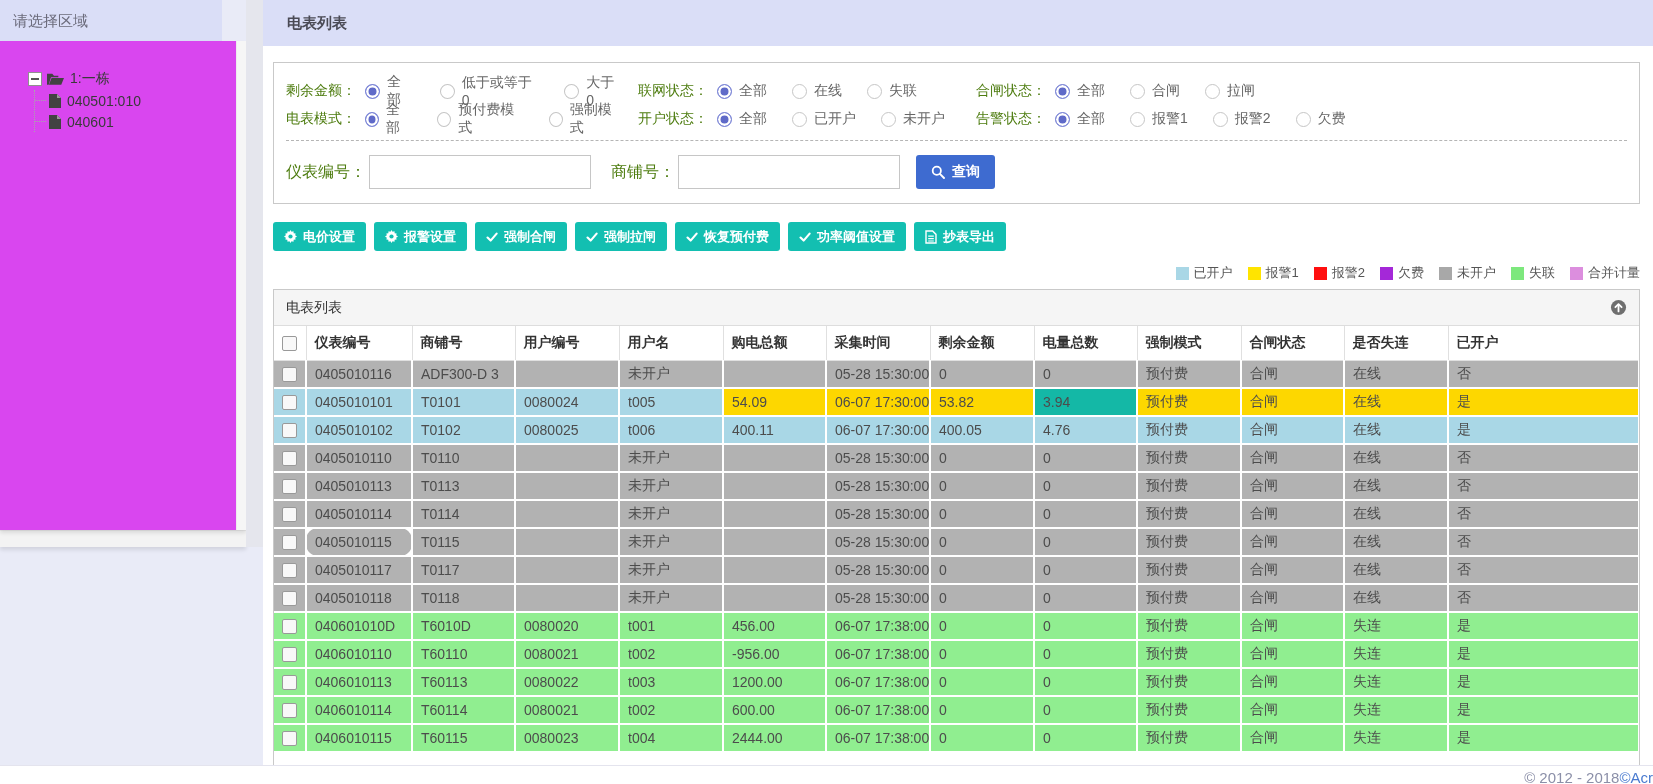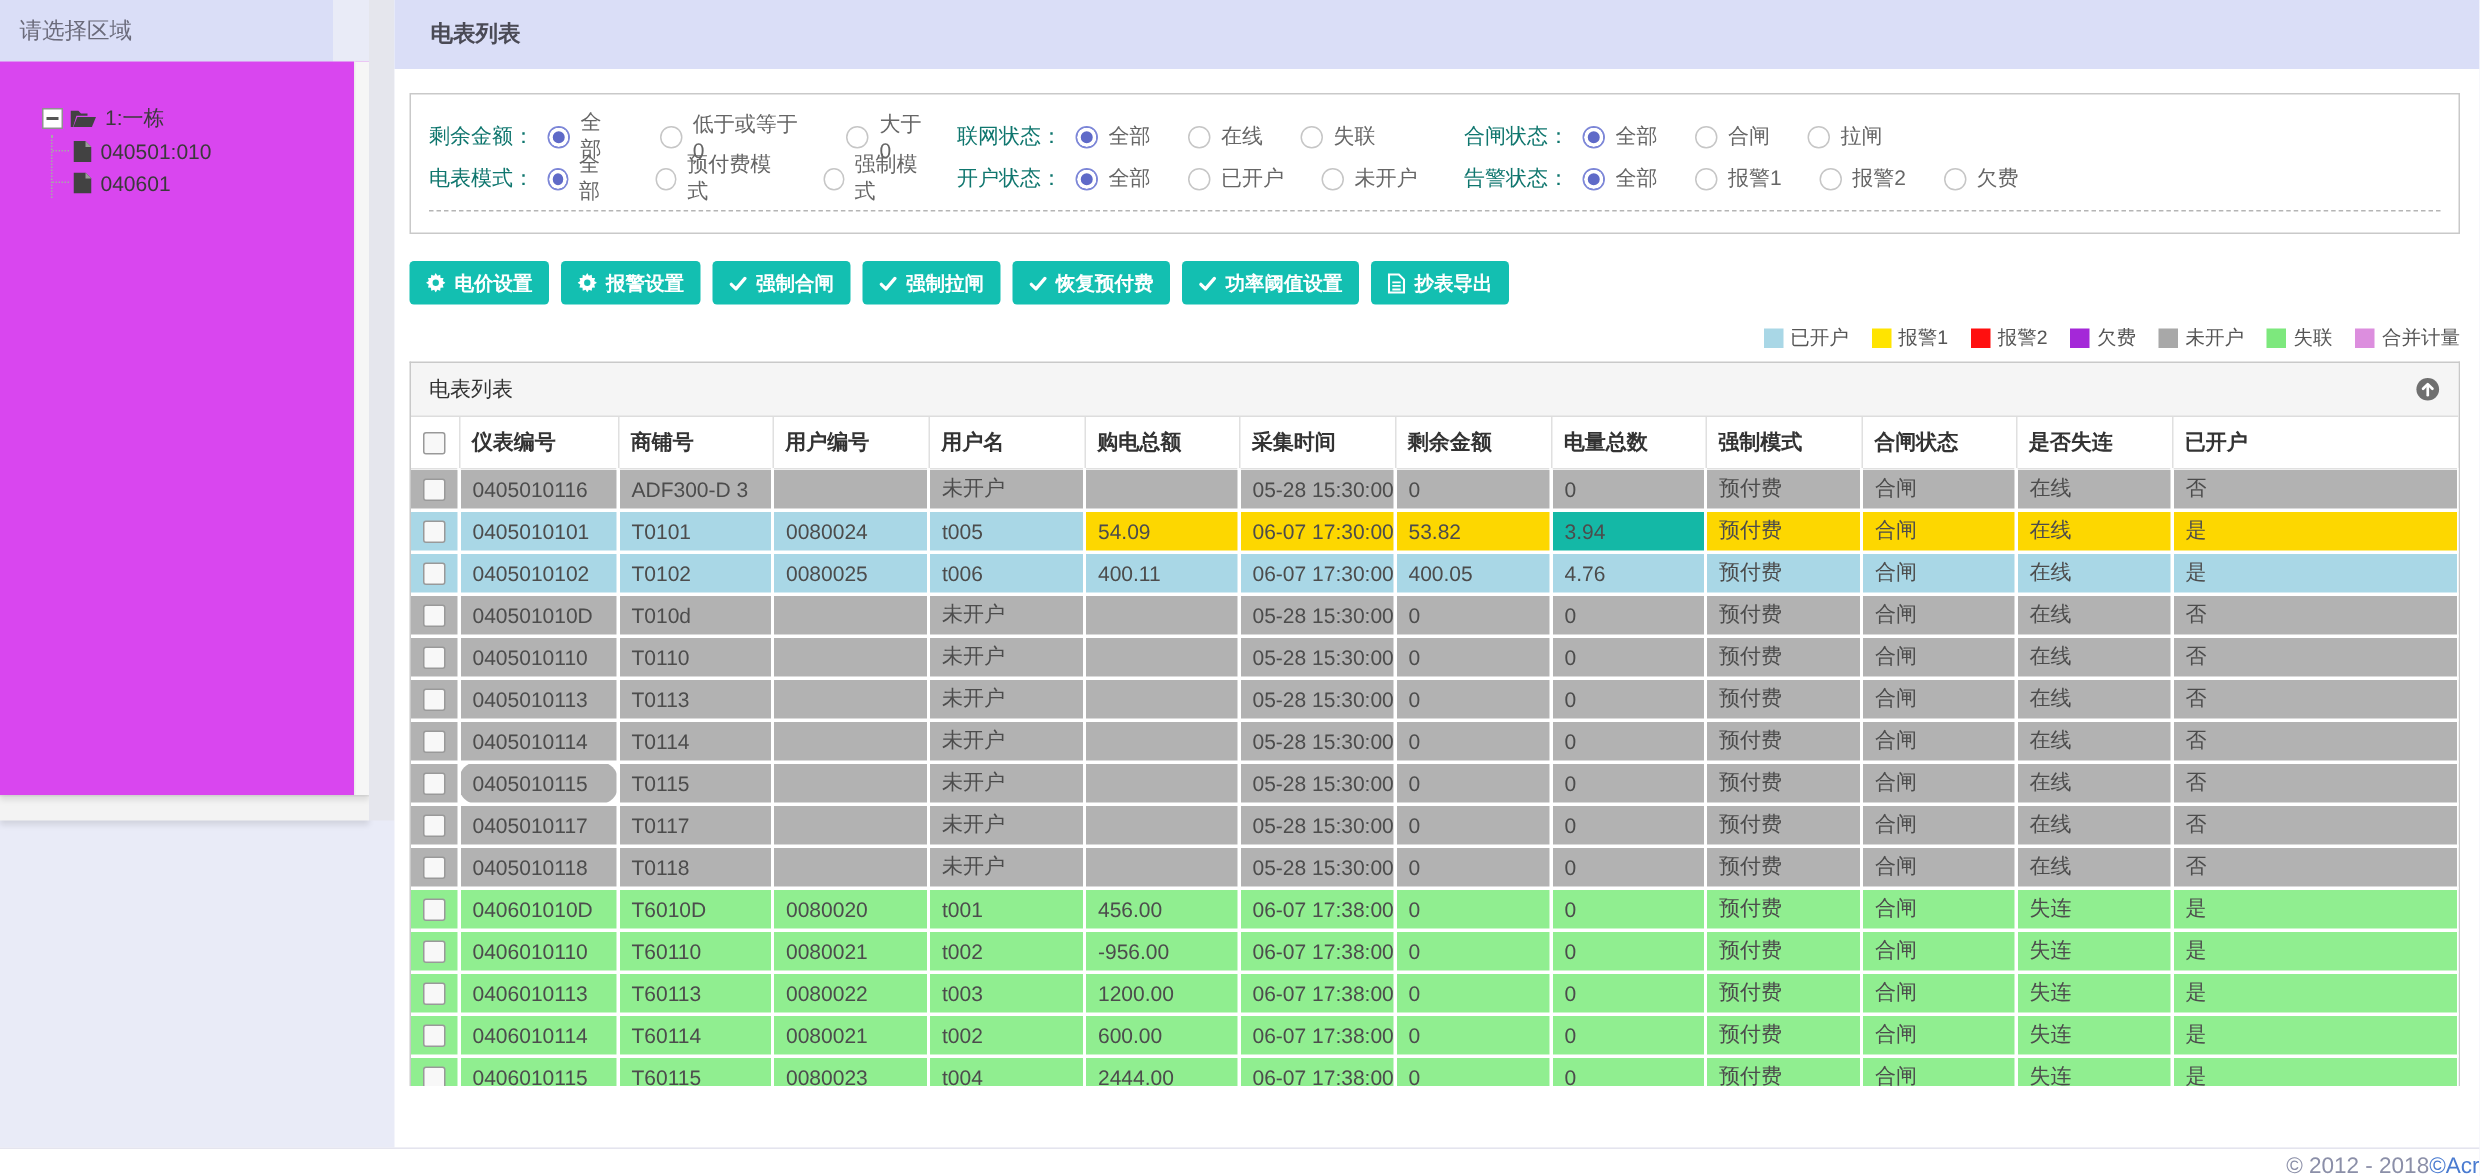--- a/index.html
+++ b/index.html
@@ -27,21 +27,21 @@
 
   
   .main{position:absolute;left:263px;top:0;right:0;height:765px;background:#fff;}
   .main-head{height:46px;line-height:46px;background:#dadef7;color:#4a4a55;font-weight:bold;font-size:15px;padding-left:24px;}
   .content{position:absolute;top:46px;left:0;right:0;bottom:0;padding:16px 13px 0 10px;overflow:hidden;}
 
   
   .filter-box{border:1px solid #c9c9c9;padding:10px 0 14px 12px;}
   .f-row{display:grid;grid-template-columns:352px 338px auto;align-items:center;height:28px;}
   .f-group{display:flex;align-items:center;font-size:14px;}
-  .f-label{color:#0f766e;white-space:nowrap;}
+  .f-label{color:#4d7c0f;white-space:nowrap;}
   .f-opt{display:inline-flex;align-items:center;margin-left:9px;margin-right:16px;cursor:pointer;}
   .radio{width:15px;height:15px;border-radius:50%;border:1px solid #c6c6c6;background:#fff;display:inline-block;box-sizing:border-box;}
   .radio.on{border:1px solid #7d87d8;background:#5f6ac8;box-shadow:inset 0 0 0 2.5px #fff;}
   .f-opt-text{margin-left:7px;color:#666;}
   .dash{border-top:1px dashed #b5b5b5;margin:11px 12px 0 0;}
   .search-row{margin-top:14px;display:flex;align-items:center;}
   .txt{width:208px;height:32px;border:1px solid #c6c6c6;margin-left:3px;outline:none;font-size:14px;padding:0 6px;box-sizing:content-box;}
   .lbl2{margin-left:20px;}
   .btn-query{margin-left:16px;height:34px;padding:0 15px;color:#fff;font-size:14px;font-weight:bold;
              border:none;border-radius:3px;display:inline-flex;align-items:center;gap:7px;cursor:pointer;}
@@ -226,20 +226,35 @@
                   <span class="f-opt-text">报警2</span>
                 </label>
                 <label class="f-opt">
                   <span class="radio"></span>
                   <span class="f-opt-text">欠费</span>
                 </label>
               </div>
             </div>
           </div>
         <div class="dash"></div>
+        <div class="search-row">
+          <span class="f-label">仪表编号：</span>
+          <input class="txt" style="">
+          <span class="f-label lbl2">商铺号：</span>
+          <input class="txt" style="">
+          <button class="btn-query" id="queryBtn" style="background: rgb(62, 107, 208);">
+            <span class="ico">
+                <svg width="14" height="14" viewBox="0 0 14 14">
+                  <circle cx="5.8" cy="5.8" r="4.1" stroke="#fff" stroke-width="1.8" fill="none"></circle>
+                  <path d="M8.9 8.9L13 13" stroke="#fff" stroke-width="1.9" stroke-linecap="round"></path>
+                </svg>
+              </span>
+            <span>查询</span>
+          </button>
+        </div>
       </div>
 
       <div class="toolbar" id="toolbar">
           <button class="btn-action" style="background: rgb(19, 191, 177);">
             <span class="ico">
               <svg width="13" height="13" viewBox="0 0 16 16">
                 <path fill="#fff" d="M8 0l1.3 2.2 2.4-.7.2 2.5 2.5.2-.7 2.4L16 8l-2.3 1.4.7 2.4-2.5.2-.2 2.5-2.4-.7L8 16l-1.3-2.2-2.4.7-.2-2.5-2.5-.2.7-2.4L0 8l2.3-1.4-.7-2.4 2.5-.2.2-2.5 2.4.7z"></path>
                 <circle cx="8" cy="8" r="2.6" fill="#13bfb1"></circle>
               </svg>
             </span>
@@ -413,35 +428,20 @@
                 <td style="background: rgb(169, 215, 230);">06-07 17:30:00</td>
                 <td style="background: rgb(169, 215, 230);">400.05</td>
                 <td style="background: rgb(169, 215, 230);">4.76</td>
                 <td style="background: rgb(169, 215, 230);">预付费</td>
                 <td style="background: rgb(169, 215, 230);">合闸</td>
                 <td style="background: rgb(169, 215, 230);">在线</td>
                 <td style="background: rgb(169, 215, 230);">是</td>
               </tr>
               <tr>
                 <td class="cbx" style="background: rgb(178, 178, 178);"><span class="cb"></span></td>
-                <td style="background: rgb(178, 178, 178);">040501010D</td>
-                <td style="background: rgb(178, 178, 178);">T010d</td>
-                <td style="background: rgb(178, 178, 178);"></td>
-                <td style="background: rgb(178, 178, 178);">未开户</td>
-                <td style="background: rgb(178, 178, 178);"></td>
-                <td style="background: rgb(178, 178, 178);">05-28 15:30:00</td>
-                <td style="background: rgb(178, 178, 178);">0</td>
-                <td style="background: rgb(178, 178, 178);">0</td>
-                <td style="background: rgb(178, 178, 178);">预付费</td>
-                <td style="background: rgb(178, 178, 178);">合闸</td>
-                <td style="background: rgb(178, 178, 178);">在线</td>
-                <td style="background: rgb(178, 178, 178);">否</td>
-              </tr>
-              <tr>
-                <td class="cbx" style="background: rgb(178, 178, 178);"><span class="cb"></span></td>
                 <td style="background: rgb(178, 178, 178);">0405010110</td>
                 <td style="background: rgb(178, 178, 178);">T0110</td>
                 <td style="background: rgb(178, 178, 178);"></td>
                 <td style="background: rgb(178, 178, 178);">未开户</td>
                 <td style="background: rgb(178, 178, 178);"></td>
                 <td style="background: rgb(178, 178, 178);">05-28 15:30:00</td>
                 <td style="background: rgb(178, 178, 178);">0</td>
                 <td style="background: rgb(178, 178, 178);">0</td>
                 <td style="background: rgb(178, 178, 178);">预付费</td>
                 <td style="background: rgb(178, 178, 178);">合闸</td>

